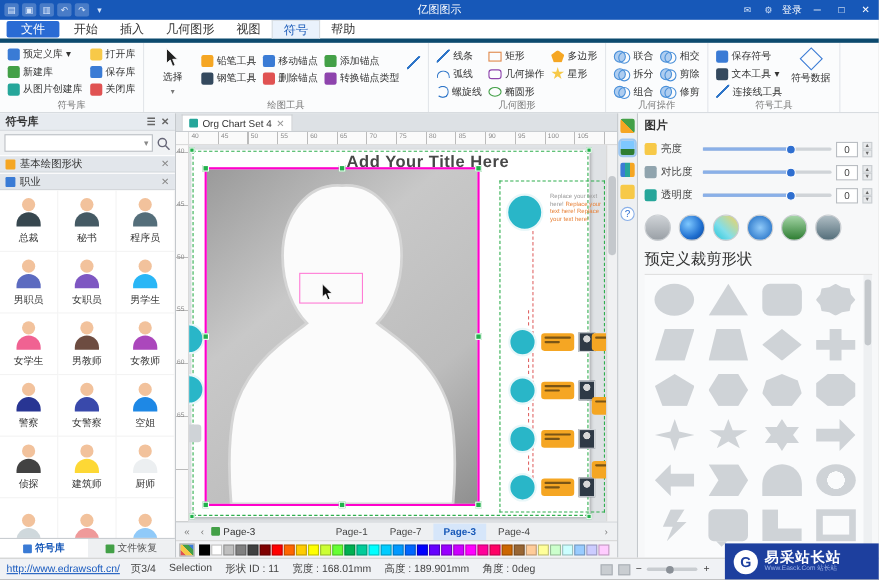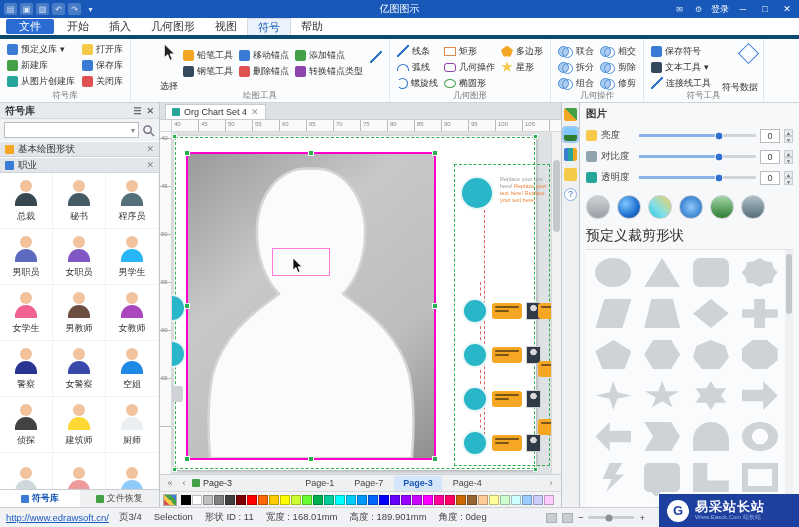--- a/index.html
+++ b/index.html
@@ -20,21 +20,21 @@
   .rtab{padding:0 10px;display:flex;align-items:center;font-size:11px;color:#333;}
   .rtab.file{background:#2a6bd4;color:#fff;margin:1px 3px;border-radius:2px;padding:0 13px;}
   .rtab.active{color:#1758b8;background:#eaf2fc;border:1px solid #d8dce0;border-bottom:none;}
 
   
   .ribbon{flex:0 0 64px;background:#fbfcfd;border-bottom:1px solid #cfd4d9;display:flex;overflow:hidden;}
   .rgroup{position:relative;padding:2px 5px 12px;border-right:1px solid #e3e6ea;display:flex;gap:3px;align-items:flex-start;}
   .rgroup-label{position:absolute;bottom:0;left:0;right:0;text-align:center;font-size:8.5px;color:#777;}
   .vcol{display:flex;flex-direction:column;}
   .sbtn{display:flex;align-items:center;gap:3px;font-size:9px;color:#333;padding:1px 2px;white-space:nowrap;height:16px;}
-  .bigbtn{display:flex;flex-direction:column;align-items:flex-end;justify-content:center;width:42px;font-size:9px;gap:18px;color:#333;padding-top:3px;}
+  .bigbtn{display:flex;flex-direction:column;align-items:center;justify-content:center;width:42px;font-size:9px;gap:2px;color:#333;padding-top:3px;}
   .grid23{display:grid;grid-template-columns:auto auto auto;column-gap:2px;}
   .grid33{display:grid;grid-template-rows:repeat(3,16px);grid-auto-flow:column;column-gap:2px;}
   .i-sq{width:11px;height:11px;border-radius:2px;flex:0 0 11px;}
   .c-blue{background:#3a7bd5}.c-green{background:#43a047}.c-orange{background:#f5a623}
   .c-red{background:#e05252}.c-teal{background:#26a69a}.c-gray{background:#90a4ae}
   .c-yellow{background:#f7c948}.c-purple{background:#8e44ad}.c-navy{background:#34495e}
   .ic-line{width:12px;height:12px;background:linear-gradient(135deg,transparent 44%,#2e75c8 44% 56%,transparent 56%);}
   .ic-rect{width:12px;height:9px;border:1.5px solid #e0884a;}
   .ic-poly{width:12px;height:11px;background:#f5a623;clip-path:polygon(50% 0,100% 40%,80% 100%,20% 100%,0 40%);}
   .ic-arc{width:12px;height:7px;border:1.5px solid #2e75c8;border-bottom:none;border-radius:12px 12px 0 0;}
@@ -607,20 +607,21 @@
             <span class="vtick" style="top: 243px;">65</span>
           </div>
         <div class="drawarea">
           <div class="page">
             <div class="pagedash"></div>
             <div class="cornerhandle" style="left:-2px;top:-2px;"></div>
             <div class="cornerhandle" style="right:-2px;top:-2px;"></div>
             <div class="cornerhandle" style="left:-2px;bottom:-2px;"></div>
             <div class="cornerhandle" style="right:-2px;bottom:-2px;"></div>
 
+            <div class="doc-title">Add Your Title Here</div>
 
             <div class="bigcircle"></div>
             <div class="ph-text"><span>Replace your text here! </span><span class="o">Replace your text here! Replace your text here!</span></div>
             <div class="org-dash"></div>
             <div class="org-vline"></div>
             <div class="orgcol">
                 <div class="orgunit">
                   <div class="ocircle"></div>
                   <div class="obox">
                     <div class="oline"></div>

